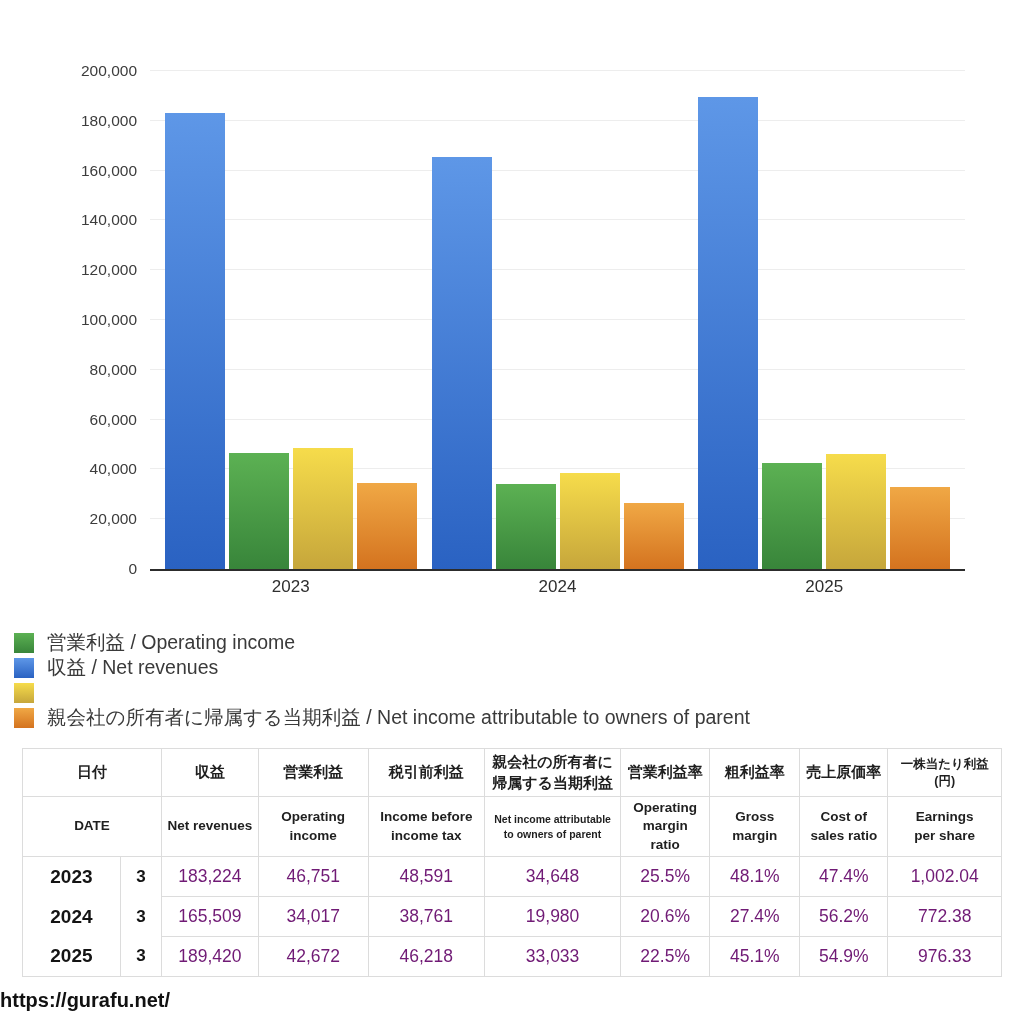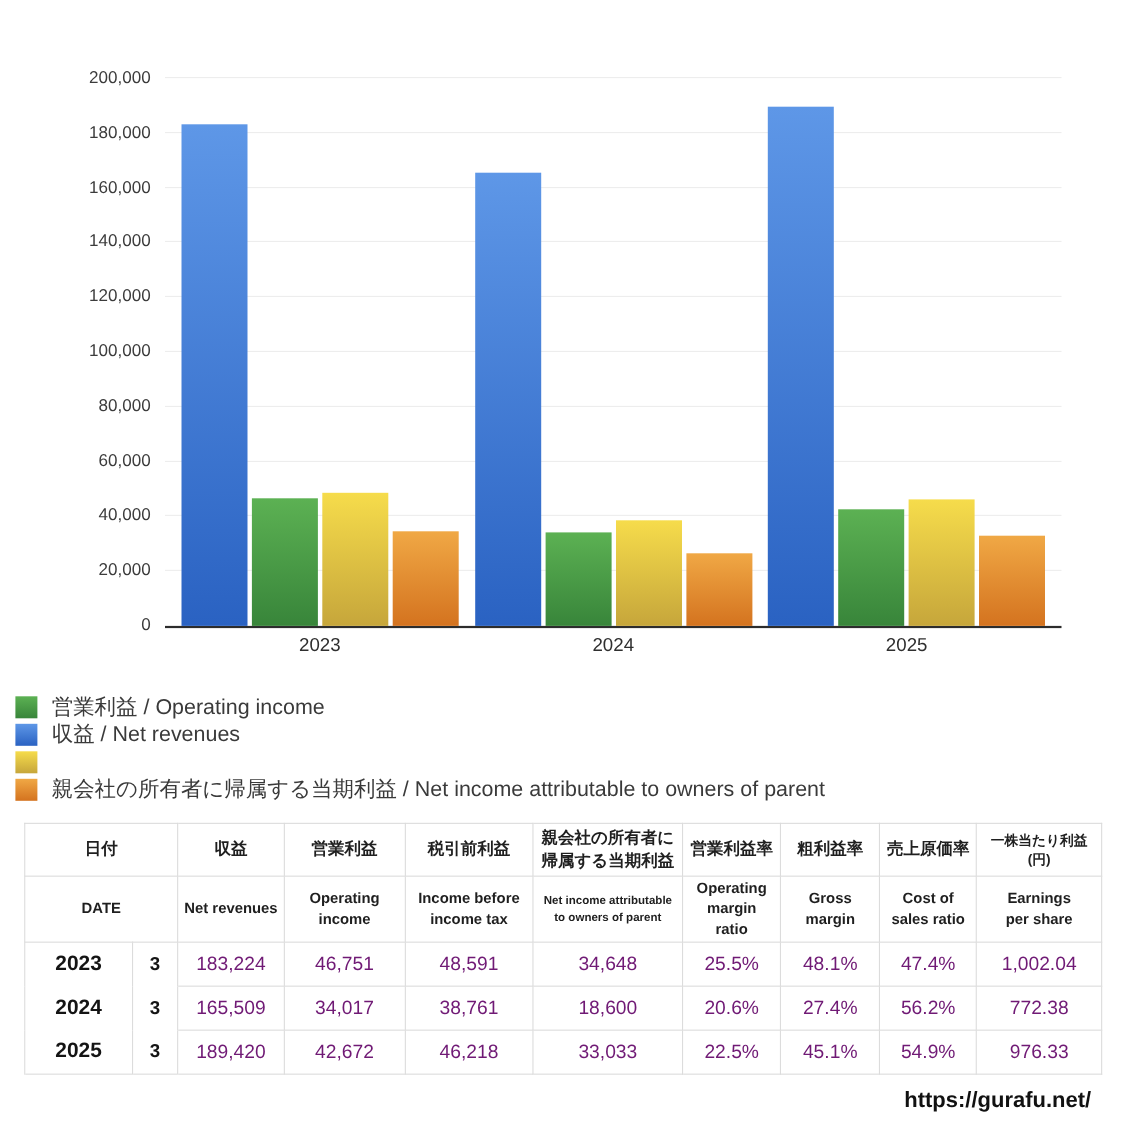--- a/index.html
+++ b/index.html
@@ -52,21 +52,21 @@
   .datatable tbody tr{height:40px;}
   th.ja{font-size:15px;font-weight:bold;color:#1f1f1f;line-height:1.35;}
   th.ja.c8{font-size:12.5px;}
   th.en{font-size:13.5px;font-weight:bold;color:#1f1f1f;line-height:1.35;}
   th.en.c4{font-size:10.5px;}
   td.year{font-size:19px;font-weight:bold;color:#141414;border-top:none;border-bottom:none;}
   td.month{font-size:17px;font-weight:bold;color:#141414;border-top:none;border-bottom:none;}
   td.val{font-size:17.5px;color:#701a75;}
 
   
-  .footer{margin:12px 32px 0 0;text-align:right;}
+  .footer{margin:12px 43px 0 0;}
   .footer span{font-size:20px;font-weight:bold;color:#111;}
 </style>
 </head>
 <body>
 
 <div class="page">
 
   <div class="chart">
     <div class="yaxis">
         <div class="ytick" style="bottom: 0%;">0</div>
@@ -197,21 +197,21 @@
           <td class="val">48.1%</td>
           <td class="val">47.4%</td>
           <td class="val">1,002.04</td>
         </tr>
         <tr>
           <td class="year">2024</td>
           <td class="month">3</td>
           <td class="val">165,509</td>
           <td class="val">34,017</td>
           <td class="val">38,761</td>
-          <td class="val">18,600</td>
+          <td class="val">19,980</td>
           <td class="val">20.6%</td>
           <td class="val">27.4%</td>
           <td class="val">56.2%</td>
           <td class="val">772.38</td>
         </tr>
         <tr>
           <td class="year">2025</td>
           <td class="month">3</td>
           <td class="val">189,420</td>
           <td class="val">42,672</td>

